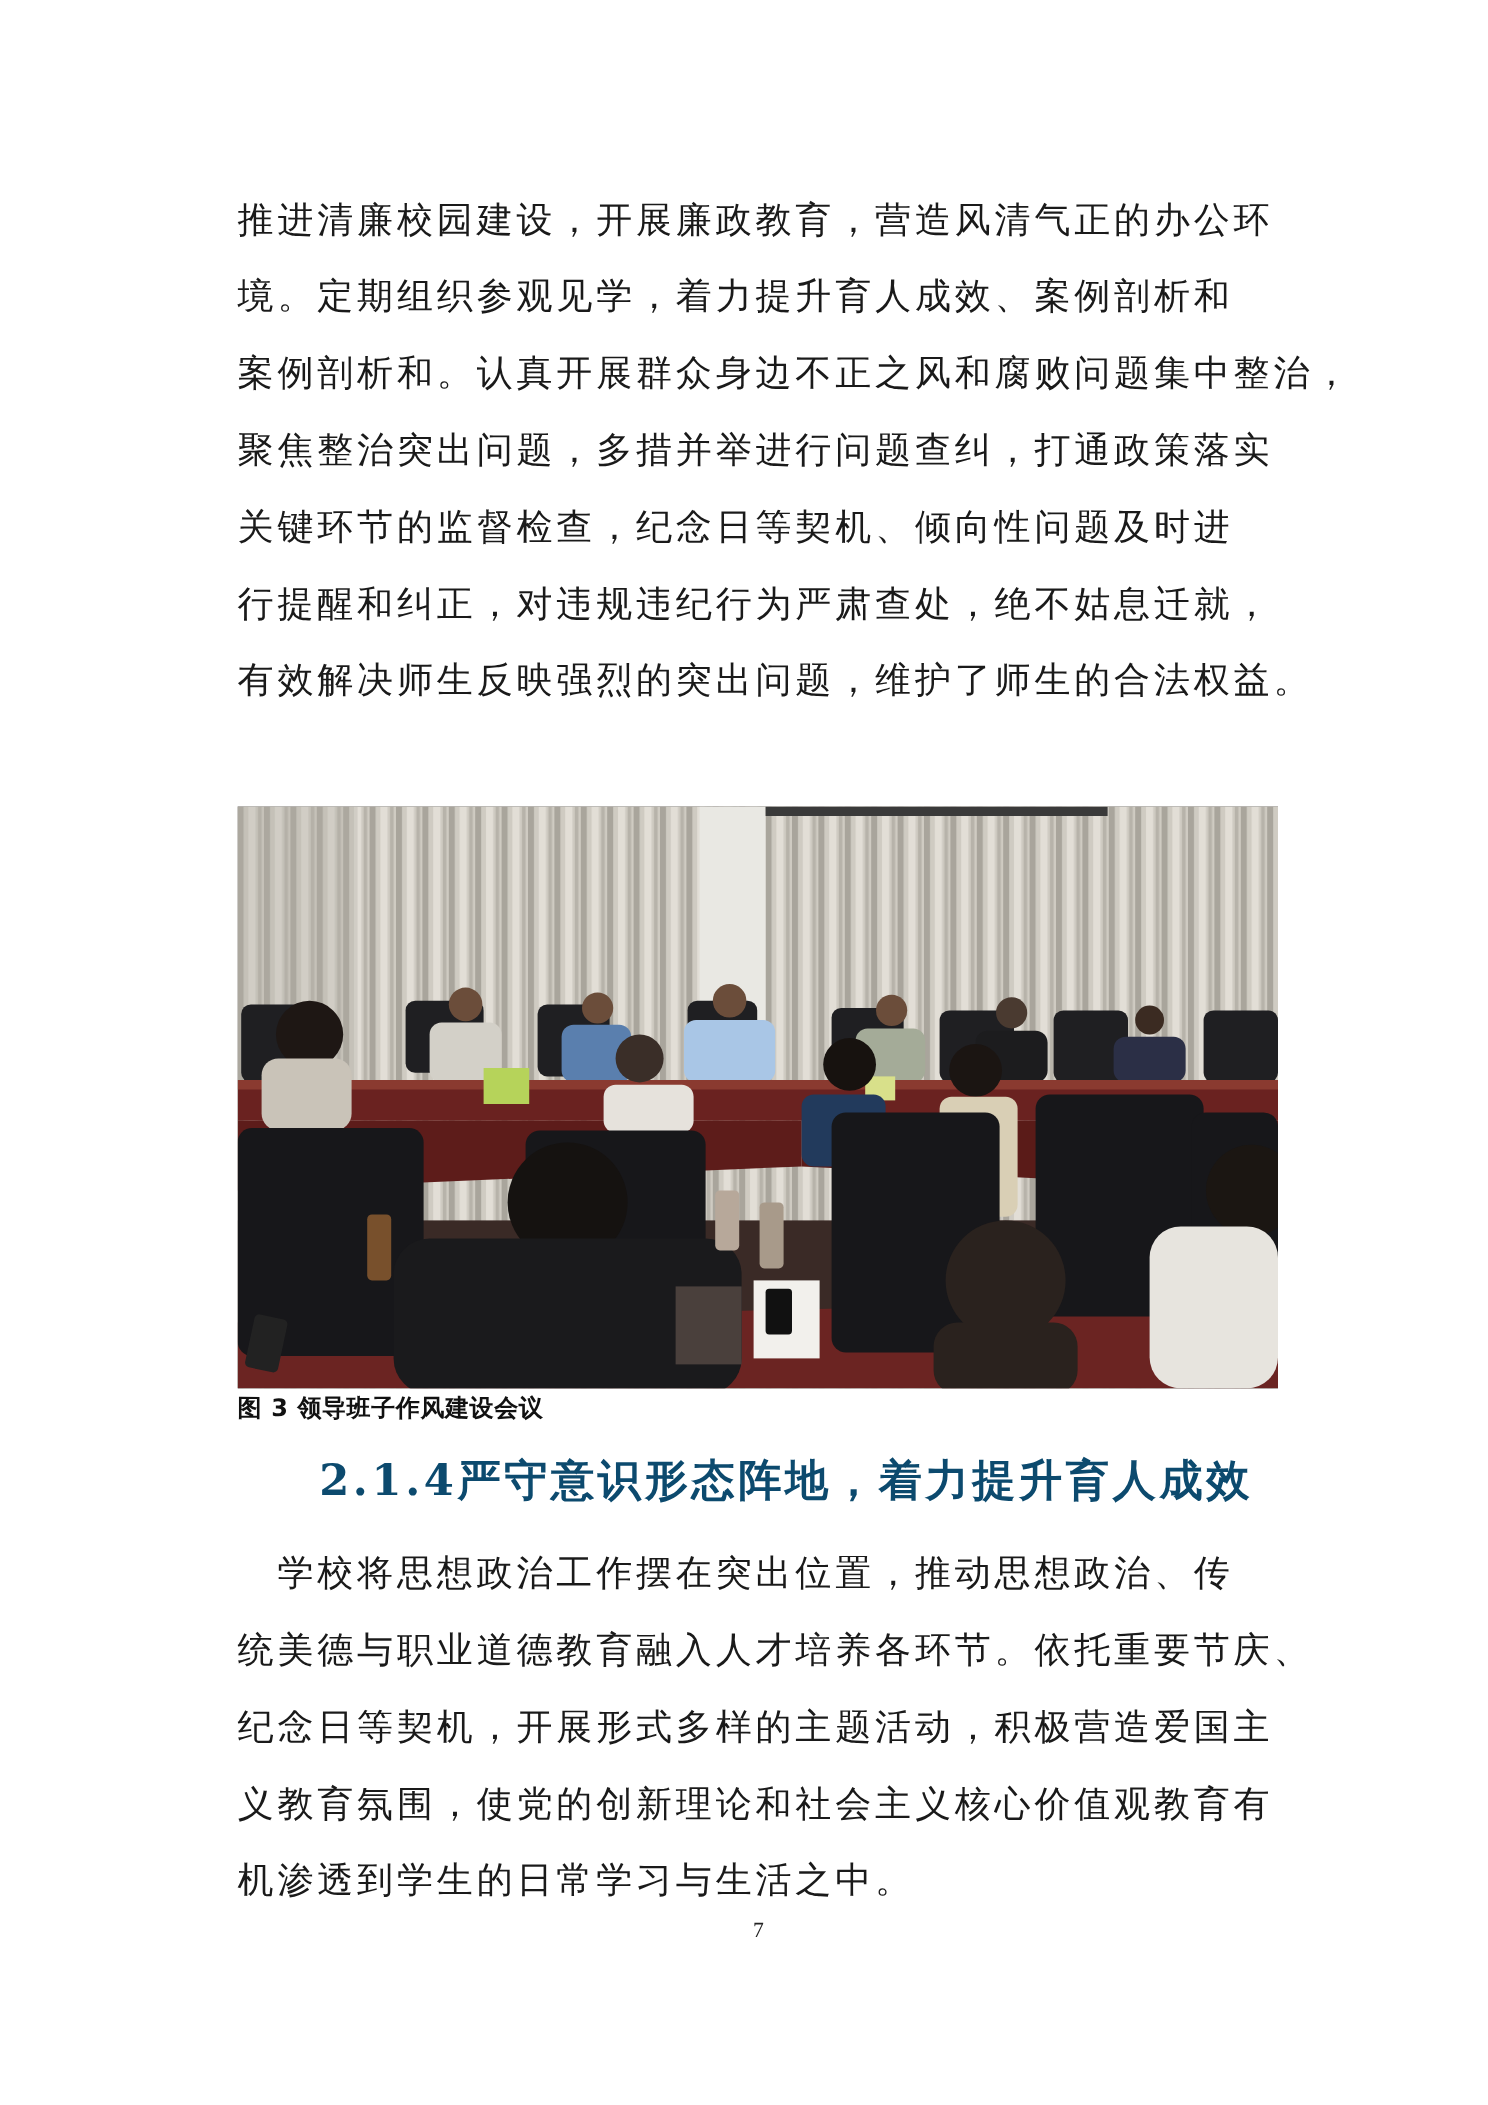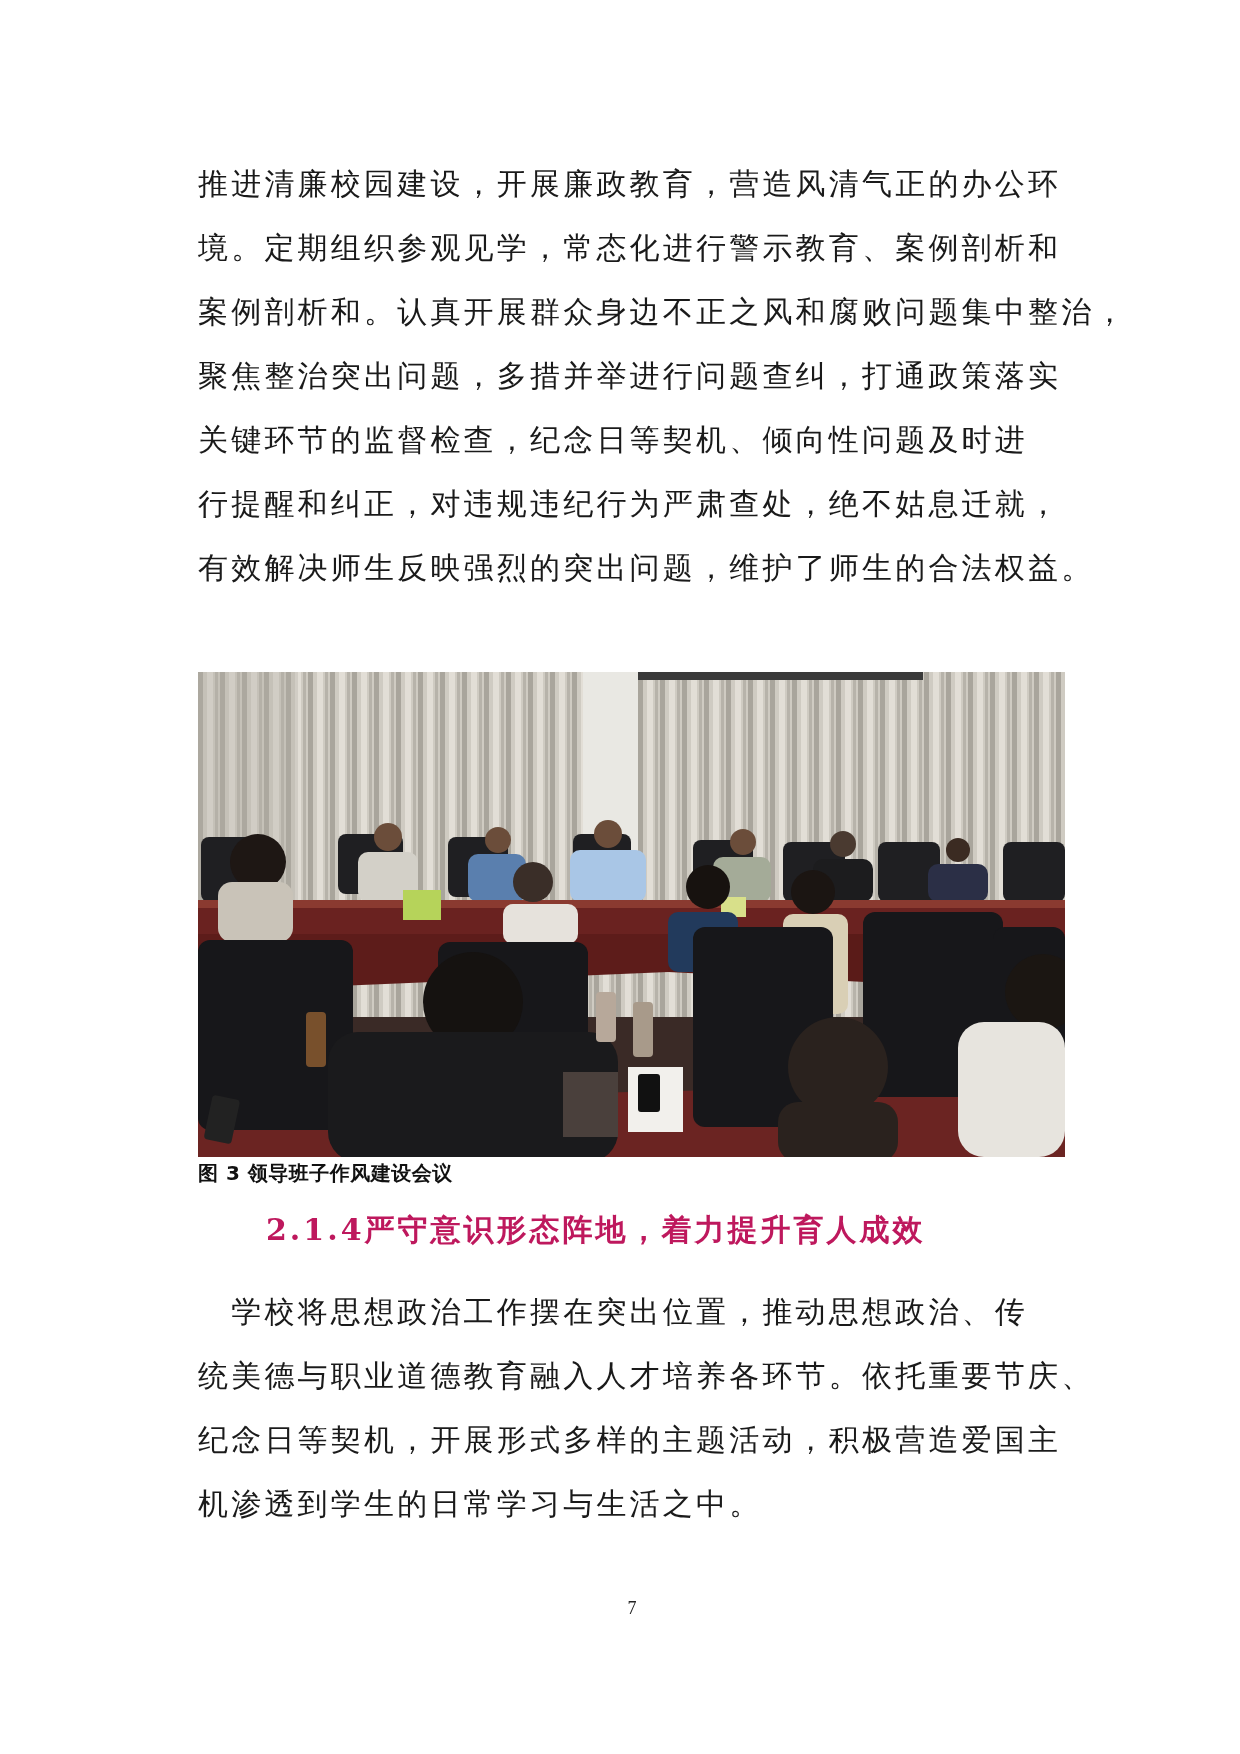--- a/index.html
+++ b/index.html
@@ -7,33 +7,33 @@
          font-family: "DejaVu Serif", "Liberation Serif", serif; color: #111; }
   .page { position: absolute; left: 12px; top: 0; width: 1240px; height: 1754px; }
   .para { position: absolute; left: 186px; width: 880px; font-size: 30px; letter-spacing: 3.2px; color: #1a1a1a; }
   .para .line { display: block; height: 64px; line-height: 64px; white-space: nowrap; }
   .para1 { top: 152px; }
   .para2 { top: 1280px; }
   .photo { position: absolute; left: 186px; top: 672px; width: 867px; height: 485px; overflow: hidden; background: #8a8680; }
   .photo svg { display: block; }
   .caption { position: absolute; left: 186px; width: 867px; top: 1160px; text-align: left;
              font-family: "DejaVu Sans", "Liberation Sans", sans-serif; font-weight: bold; font-size: 20px; color: #111; letter-spacing: 0.5px; }
-  .heading { position: absolute; left: 254px; top: 1210px; font-size: 30px; font-weight: bold; letter-spacing: 3px; color: #be185d; white-space: nowrap;
+  .heading { position: absolute; left: 254px; top: 1210px; font-size: 36px; font-weight: bold; letter-spacing: 3px; color: #0c4a6e; white-space: nowrap;
              font-family: "DejaVu Serif", "Liberation Serif", serif; }
   .pagenum { position: absolute; left: 0; width: 1240px; top: 1598px; text-align: center; font-size: 18px;
              font-family: "Liberation Serif", "DejaVu Serif", serif; color: #222; }
 </style>
 </head>
 <body>
 
 <div class="page">
 
   <div class="para para1">
     <span class="line">推进清廉校园建设，开展廉政教育，营造风清气正的办公环</span>
-    <span class="line">境。定期组织参观见学，常态化进行警示教育、案例剖析和</span>
+    <span class="line">境。定期组织参观见学，着力提升育人成效、案例剖析和</span>
     <span class="line">案例剖析和。认真开展群众身边不正之风和腐败问题集中整治，</span>
     <span class="line">聚焦整治突出问题，多措并举进行问题查纠，打通政策落实</span>
     <span class="line">关键环节的监督检查，纪念日等契机、倾向性问题及时进</span>
     <span class="line">行提醒和纠正，对违规违纪行为严肃查处，绝不姑息迁就，</span>
     <span class="line">有效解决师生反映强烈的突出问题，维护了师生的合法权益。</span>
   </div>
 
   <div class="photo" title="会议室照片：主席台前就座领导，与会人员围坐会议桌">
     <svg width="867" height="485" viewBox="0 0 867 485" xmlns="http://www.w3.org/2000/svg">
       <defs>
@@ -132,17 +132,18 @@
   </div>
 
   <div class="caption">图 3 领导班子作风建设会议</div>
 
   <div class="heading">2.1.4严守意识形态阵地，着力提升育人成效</div>
 
   <div class="para para2">
     <span class="line">　学校将思想政治工作摆在突出位置，推动思想政治、传</span>
     <span class="line">统美德与职业道德教育融入人才培养各环节。依托重要节庆、</span>
     <span class="line">纪念日等契机，开展形式多样的主题活动，积极营造爱国主</span>
+    <span class="line">义教育氛围，使党的创新理论和社会主义核心价值观教育有</span>
     <span class="line">机渗透到学生的日常学习与生活之中。</span>
   </div>
 
   <div class="pagenum">7</div>
 </div>
 
 </body></html>

